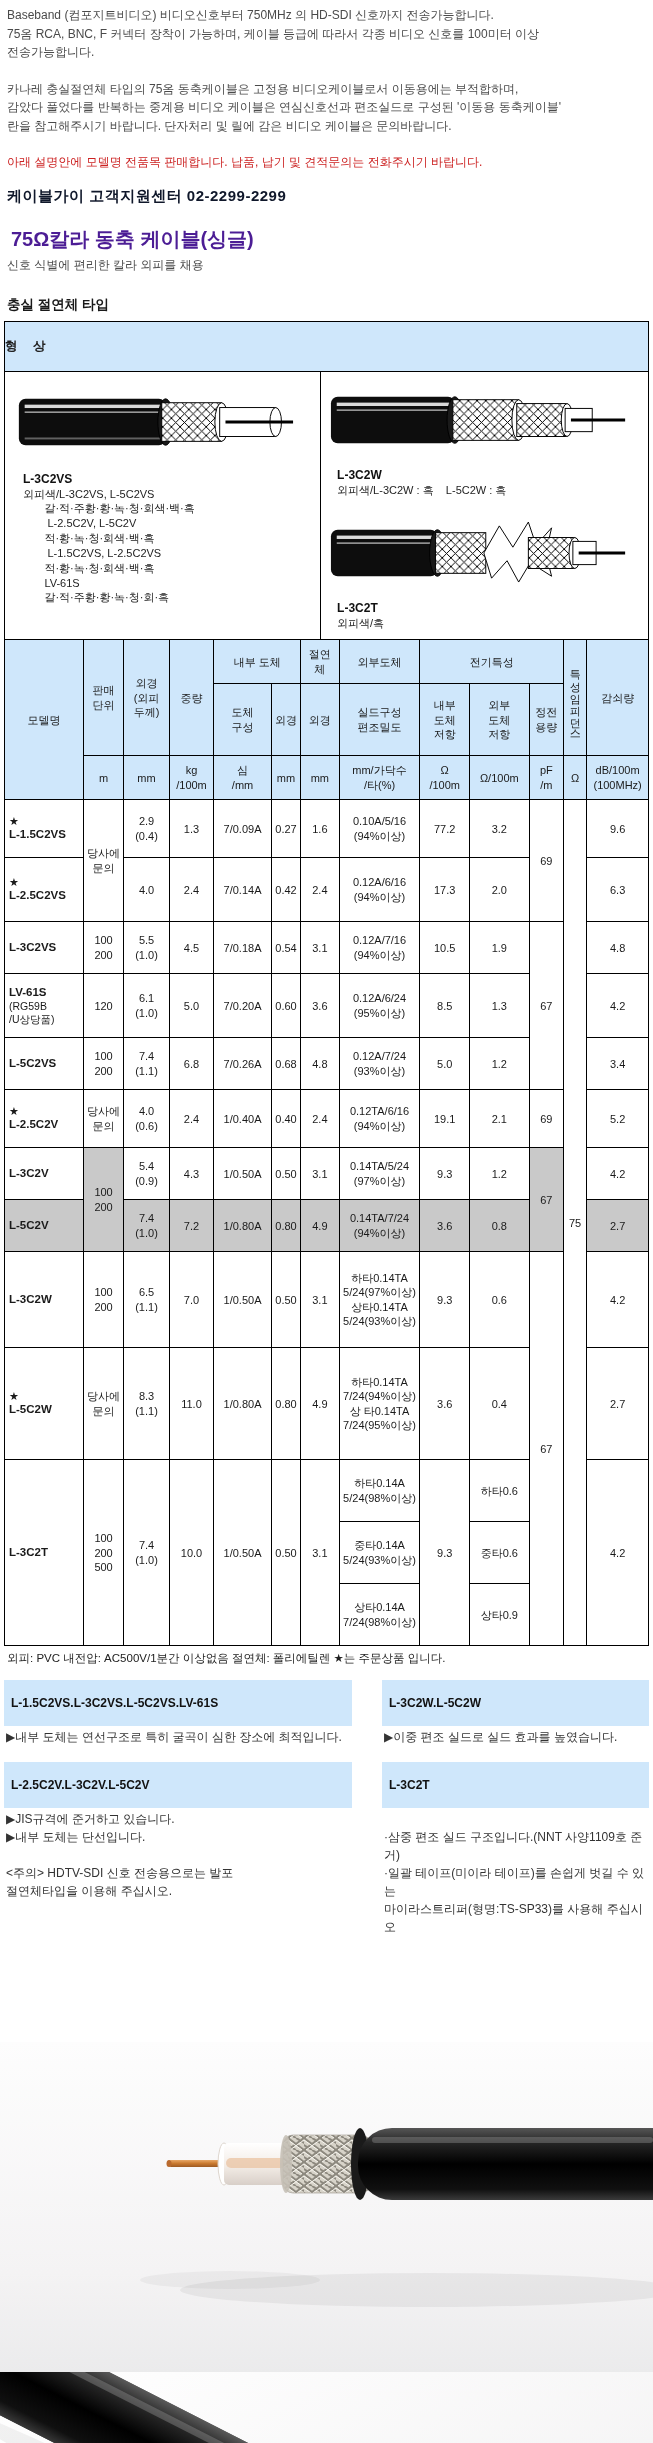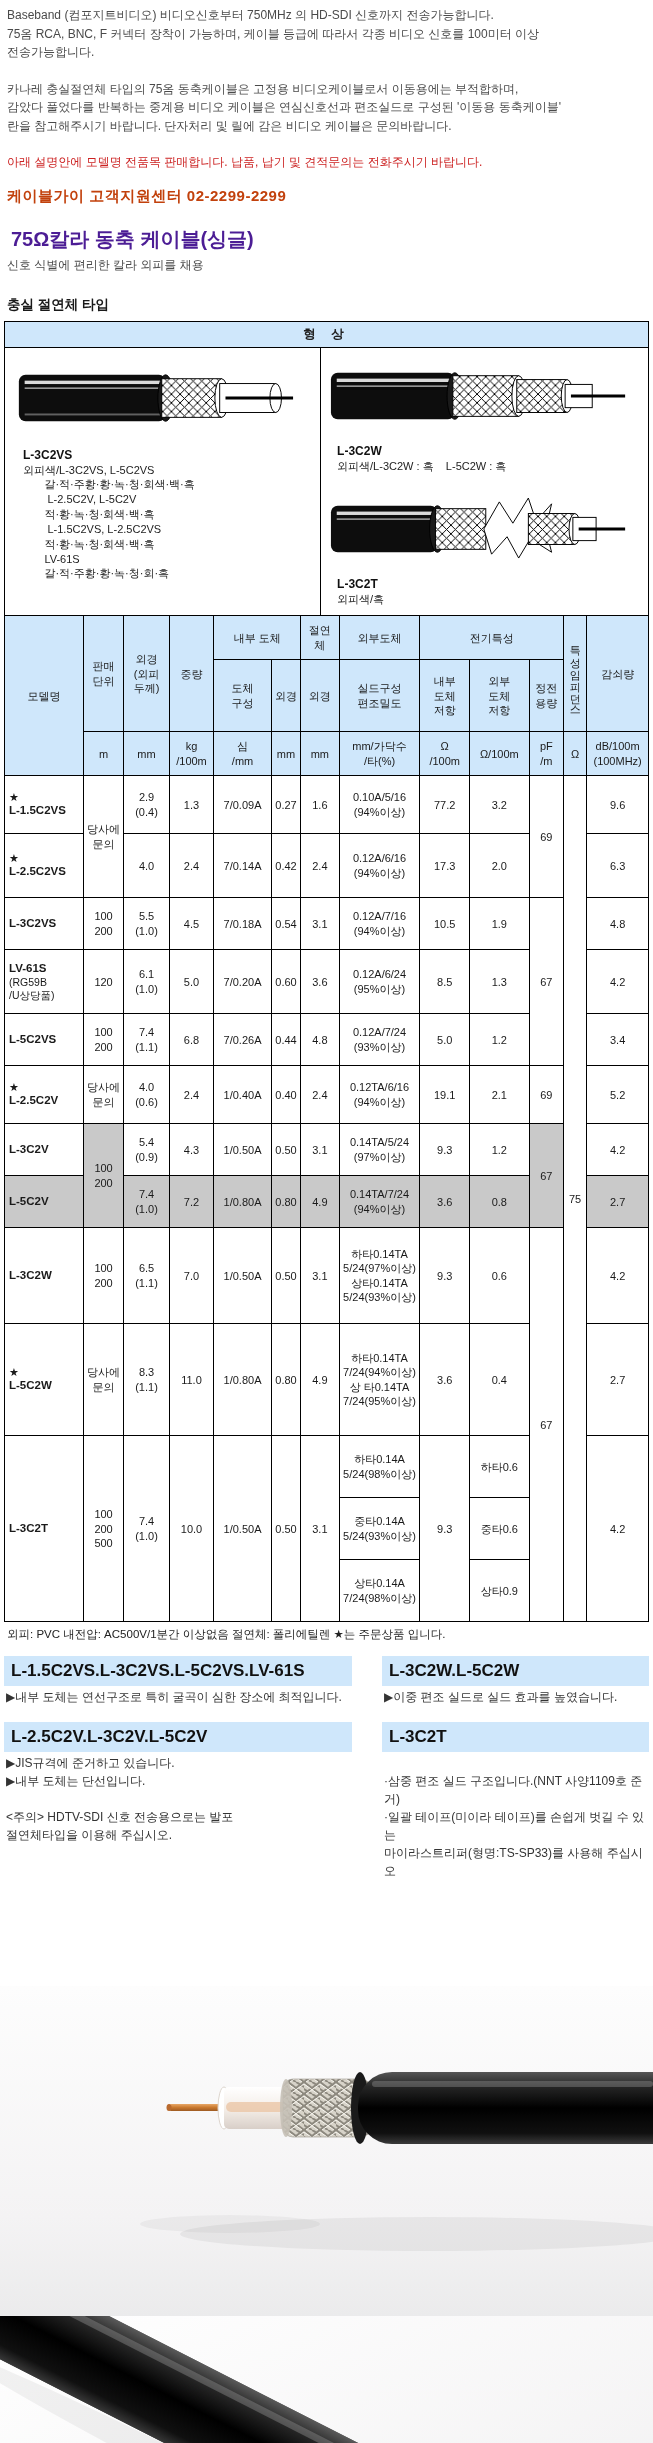--- a/index.html
+++ b/index.html
@@ -2,29 +2,29 @@
 <html><head>
 <meta charset="utf-8">
 <style>
   html,body{margin:0;padding:0;background:#fff;}
   body{font-family:"Liberation Sans","DejaVu Sans",sans-serif;color:#4a4a4a;}
   .page{width:653px;background:#fff;}
   .pad{padding-left:7px;padding-right:6px;}
   .intro p{margin:0 0 18px 0;font-size:12px;line-height:1.55;white-space:pre-line;}
   .intro{padding-top:6px;}
   .notice{color:#cc2222;font-size:12px;margin:0 0 16px 0;}
-  .contact{color:#c2410c;font-weight:bold;font-size:15px;margin:0 0 20px 0;letter-spacing:0.5px;}
+  .contact{color:#0f172a;font-weight:bold;font-size:15px;margin:0 0 20px 0;letter-spacing:0.5px;}
   .title{color:#4c1d95;font-weight:bold;font-size:20px;margin:4px;}
   .subtitle{font-size:12px;margin:3px 0 22px 0;}
   .section{color:#1a1a1a;font-weight:bold;font-size:13.5px;margin:18px 0 7px 0;}
   .pre{white-space:pre-wrap;}
 
   
   .shape-box{margin:0 4px;border:1px solid #000;}
-  .shape-head{background:#cfe7fb;border-bottom:1px solid #000;text-align:center;font-weight:bold;font-size:12.5px;color:#222;padding:4px 0;letter-spacing:6px;}
+  .shape-head{background:#cfe7fb;border-bottom:1px solid #000;font-weight:bold;font-size:12.5px;color:#222;padding:16px 0;letter-spacing:6px;}
   .shape-body{display:flex;background:#fff;}
   .shape-left{width:49%;padding:10px 4px 8px 10px;box-sizing:border-box;}
   .shape-right{width:51%;border-left:1px solid #000;padding:10px 4px 8px 8px;box-sizing:border-box;}
   .cable-cap{font-weight:bold;font-size:12px;color:#111;margin:4px 0 1px 8px;}
   .cable-desc{font-size:11px;color:#222;line-height:1.35;margin-left:8px;}
   .shape-right .blockgap{margin-bottom:16px;}
 
   
   table.spec{border-collapse:collapse;table-layout:fixed;width:645px;margin:-1px 4px 0 4px;font-size:11px;color:#1a1a1a;}
   .spec th,.spec td{border:1px solid #000;padding:3px 1px;text-align:center;vertical-align:middle;white-space:pre-line;line-height:1.3;overflow:hidden;}
@@ -34,21 +34,21 @@
   .msub{font-weight:normal;font-size:10.5px;}
   .star{font-size:11px;line-height:1;}
   th.vert{writing-mode:vertical-rl;text-orientation:upright;letter-spacing:1px;padding:6px 0;}
   .g{background:#c9c9c9;}
   tr.g td{background:#c9c9c9;}
 
   .footnote{font-size:11.5px;color:#222;margin:5px 7px 14px 7px;}
 
   
   .notes{display:grid;grid-template-columns:348px 1fr;column-gap:30px;row-gap:10px;margin:0 4px;}
-  .note-head{background:#cfe7fb;color:#111;font-weight:bold;font-size:17px;padding:5px 7px;}
+  .note-head{background:#cfe7fb;color:#111;font-weight:bold;font-size:12px;padding:16px 7px;}
   .note-body{font-size:12px;line-height:1.5;white-space:pre-line;color:#333;padding:2px 2px 6px 2px;}
 
   .photos{margin-top:100px;}
   .photo{display:block;width:653px;}
 </style>
 </head>
 <body>
 
 <div class="page">
 
@@ -285,21 +285,21 @@
         <td>4.2</td>
       </tr>
       <tr style="height:52px">
         <td class="model"><div class="mname">L-5C2VS</div></td>
         <td>100
 200</td>
         <td>7.4
 (1.1)</td>
         <td>6.8</td>
         <td>7/0.26A</td>
-        <td>0.44</td>
+        <td>0.68</td>
         <td>4.8</td>
         <td>0.12A/7/24
 (93%이상)</td>
         <td>5.0</td>
         <td>1.2</td>
         <td>3.4</td>
       </tr>
       <tr style="height:58px">
         <td class="model"><div class="star">★</div><div class="mname">L-2.5C2V</div></td>
         <td>당사에 문의</td>

